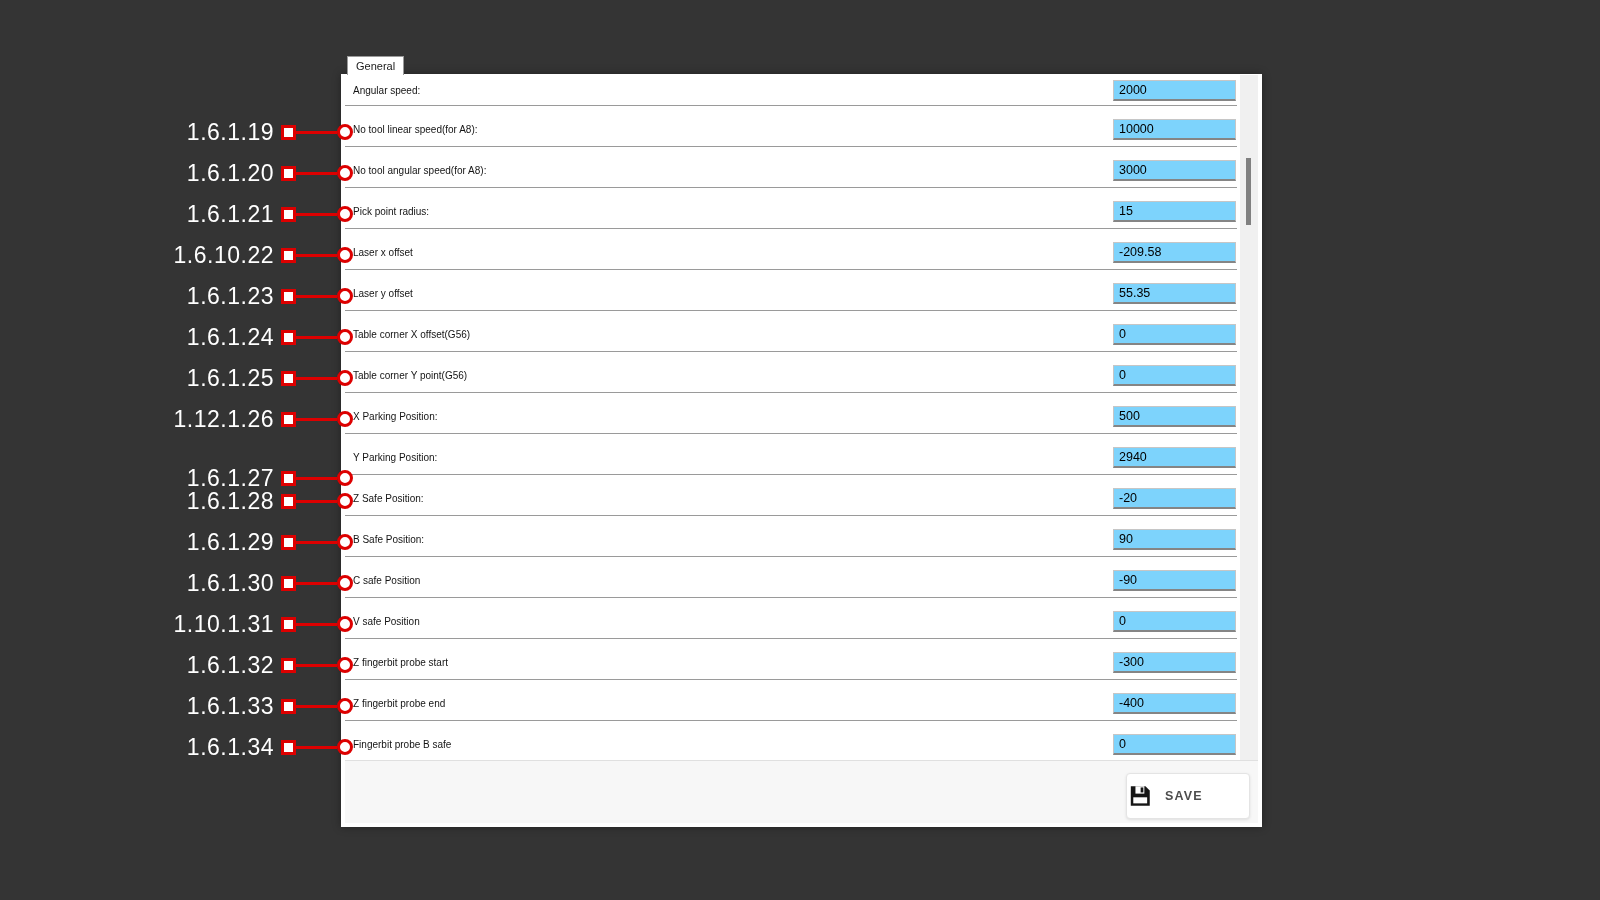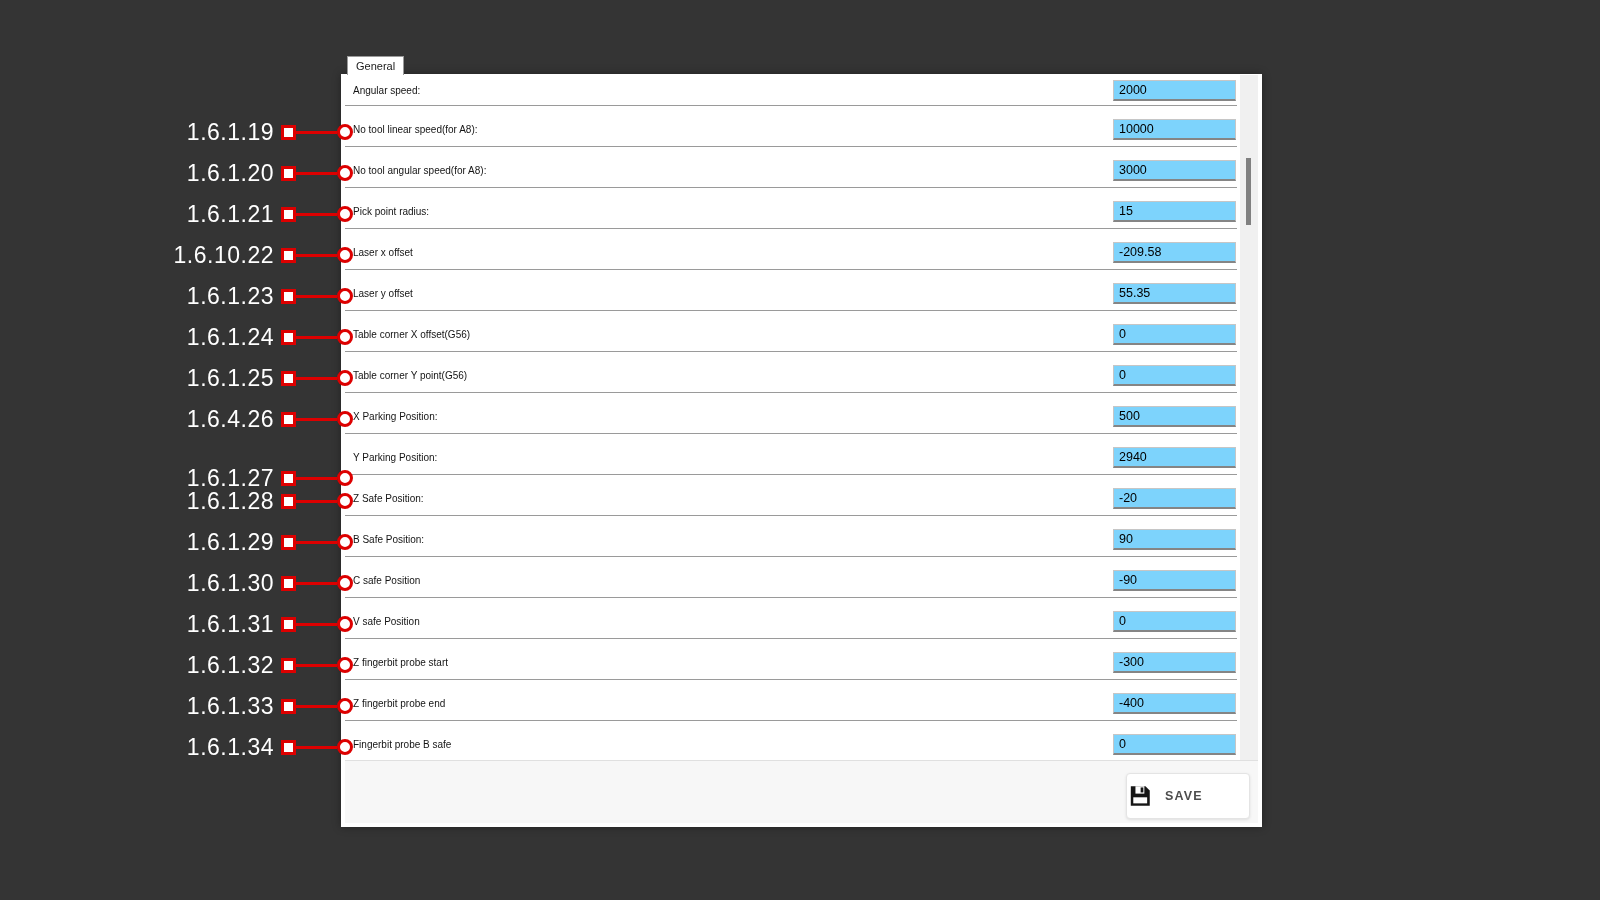--- a/index.html
+++ b/index.html
@@ -217,21 +217,21 @@
     <span class="callout-line"></span>
     <span class="callout-circle"></span>
   </div>
     <div class="callout" style="top: 363px;">
     <span class="callout-label">1.6.1.25</span>
     <span class="callout-square"></span>
     <span class="callout-line"></span>
     <span class="callout-circle"></span>
   </div>
     <div class="callout" style="top: 404px;">
-    <span class="callout-label">1.6.4.26</span>
+    <span class="callout-label">1.12.1.26</span>
     <span class="callout-square"></span>
     <span class="callout-line"></span>
     <span class="callout-circle"></span>
   </div>
     <div class="callout" style="top: 445px; margin-top: 18px;">
     <span class="callout-label">1.6.1.27</span>
     <span class="callout-square"></span>
     <span class="callout-line"></span>
     <span class="callout-circle"></span>
   </div>
@@ -247,21 +247,21 @@
     <span class="callout-line"></span>
     <span class="callout-circle"></span>
   </div>
     <div class="callout" style="top: 568px;">
     <span class="callout-label">1.6.1.30</span>
     <span class="callout-square"></span>
     <span class="callout-line"></span>
     <span class="callout-circle"></span>
   </div>
     <div class="callout" style="top: 609px;">
-    <span class="callout-label">1.6.1.31</span>
+    <span class="callout-label">1.10.1.31</span>
     <span class="callout-square"></span>
     <span class="callout-line"></span>
     <span class="callout-circle"></span>
   </div>
     <div class="callout" style="top: 650px;">
     <span class="callout-label">1.6.1.32</span>
     <span class="callout-square"></span>
     <span class="callout-line"></span>
     <span class="callout-circle"></span>
   </div>

